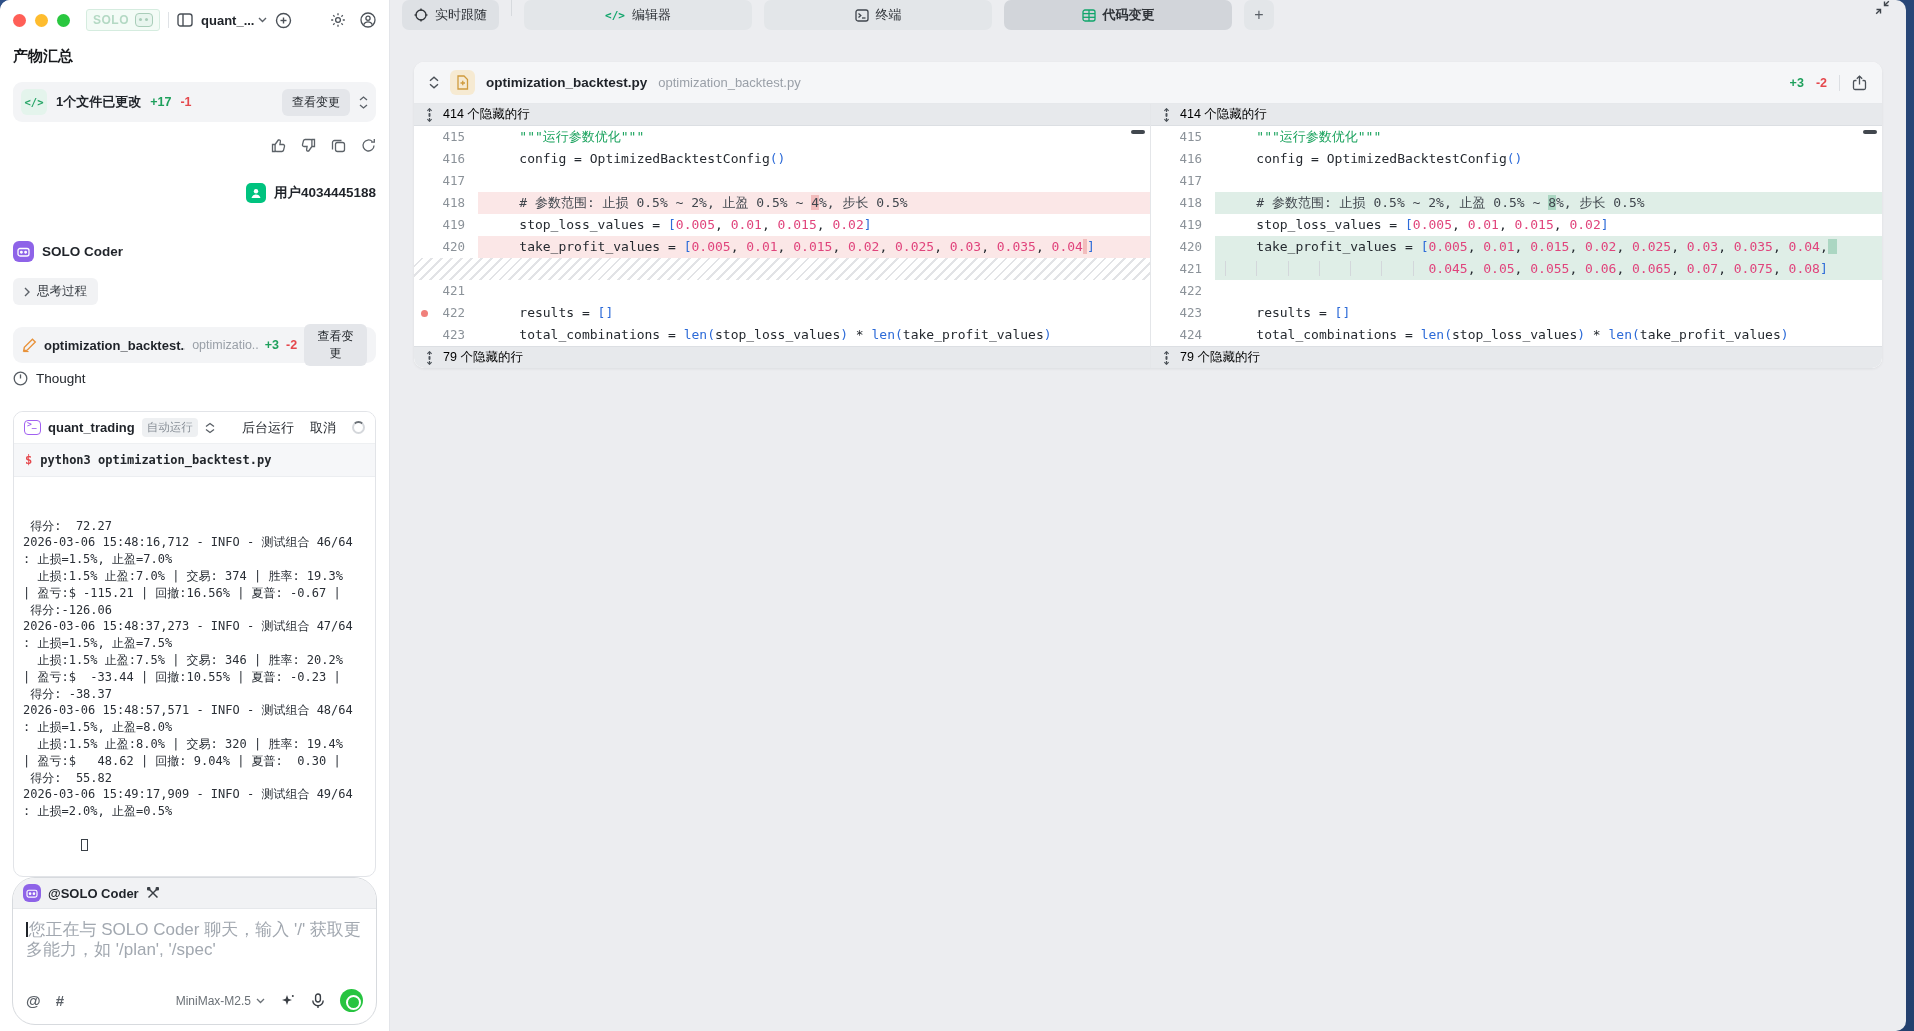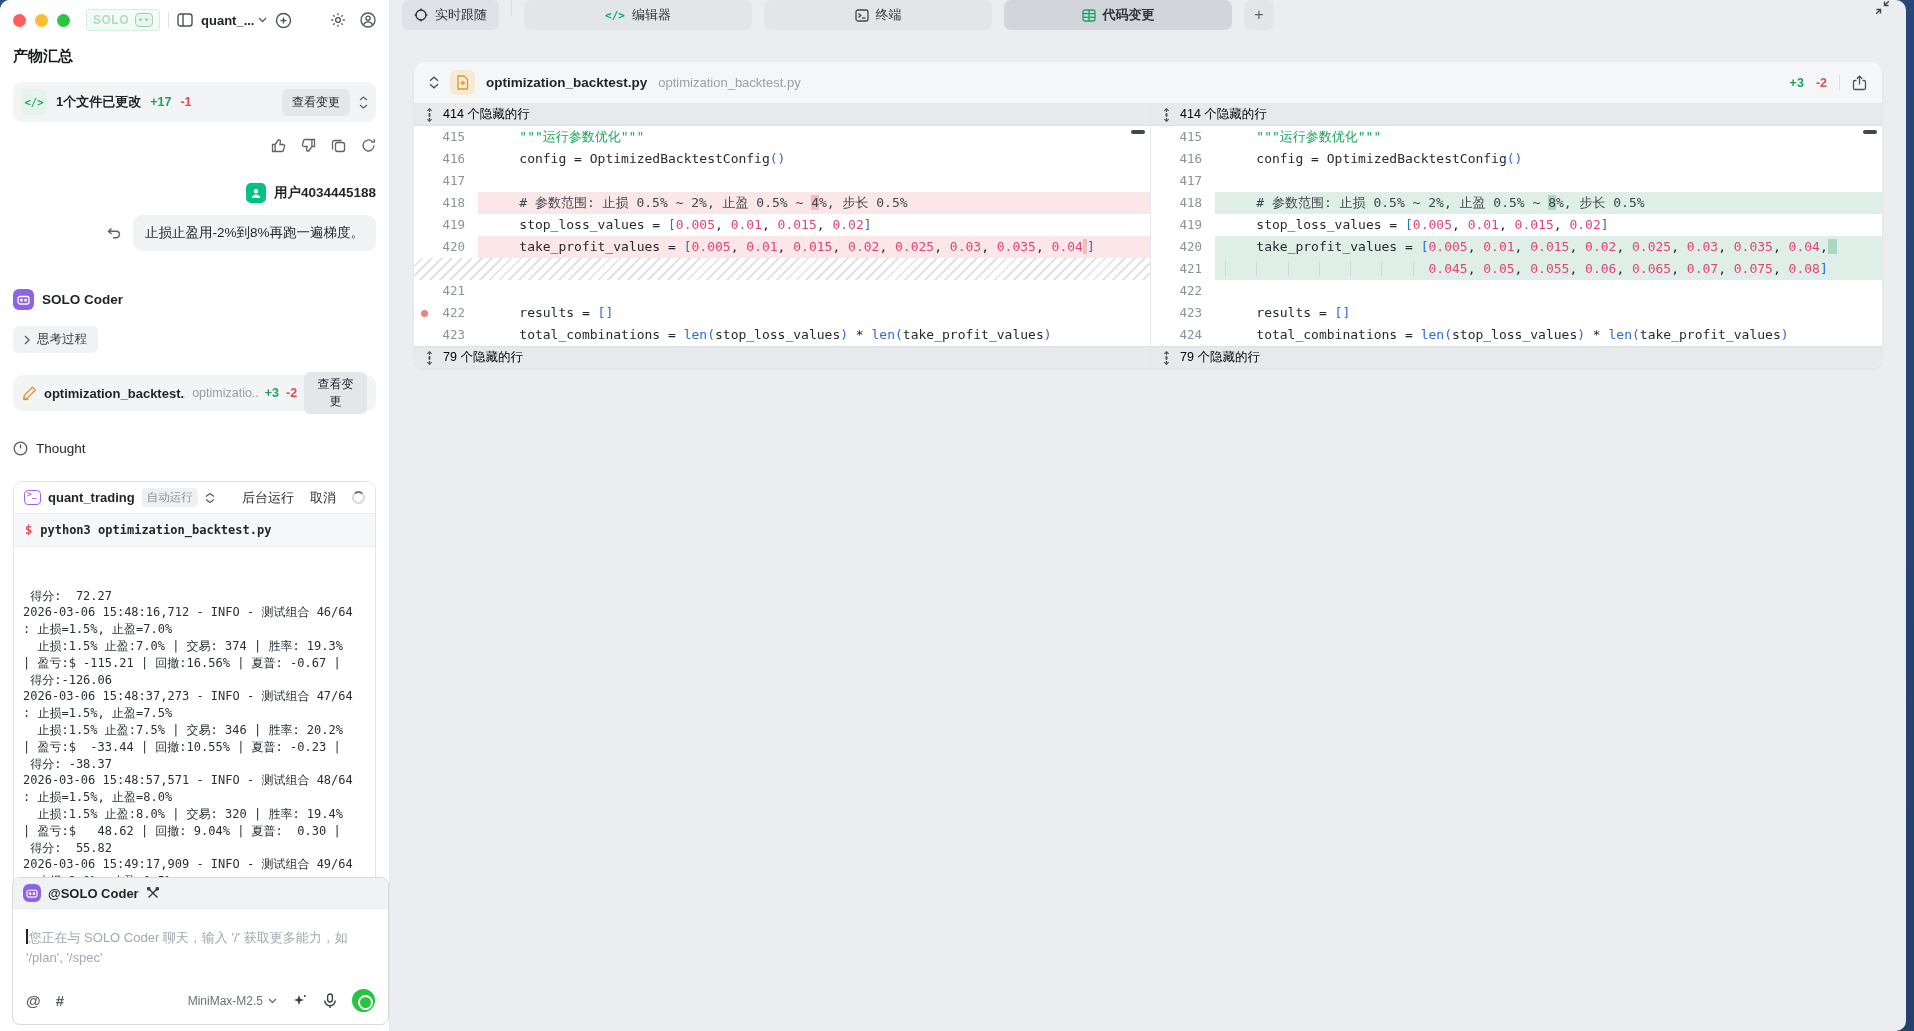--- a/index.html
+++ b/index.html
@@ -32,37 +32,37 @@
 .avatar{width:20px;height:20px;border-radius:5px;background:#00c37f;display:flex;align-items:center;justify-content:center}
 .msg-row{margin-top:12px;display:flex;justify-content:flex-end;align-items:center;gap:12px}
 .bubble{background:#f1f2f4;border-radius:9px;padding:9px 12px;font-size:13.5px;color:#1f2329}
 .agent-row{margin-top:38px;display:flex;align-items:center;gap:8px;font-size:13.5px;font-weight:700}
 .robot{width:21px;height:21px;border-radius:6px;background:#8e63e8;display:flex;align-items:center;justify-content:center}
 .think-pill{margin-top:16px;display:inline-flex;align-items:center;gap:7px;background:#f1f2f4;border:none;border-radius:6px;padding:5px 11px;font-size:12.5px;color:#3a3f45;cursor:pointer;font-family:inherit}
 .file-card{margin-top:22px;background:#f3f4f6;border-radius:9px;height:36px;display:flex;align-items:center;gap:7px;padding:0 9px}
 .file-card .fname{font-size:13px;font-weight:700;white-space:nowrap;overflow:hidden;max-width:142px}
 .file-card .fpath{font-size:12.5px;color:#9aa0a8;white-space:nowrap;overflow:hidden;max-width:80px}
 .file-card .btn-view{padding:4px 9px}
-.thought-row{margin-top:30px;display:flex;align-items:center;gap:8px;font-size:13.5px;color:#23272d}
+.thought-row{margin-top:8px;display:flex;align-items:center;gap:8px;font-size:13.5px;color:#23272d}
 .term-card{margin-top:25px;border:1px solid #e2e4e8;border-radius:10px;overflow:hidden;background:#fff}
 .term-head{height:32px;display:flex;align-items:center;gap:7px;padding:0 10px;background:#fff;border-bottom:1px solid #eef0f2}
 .term-icon{width:17px;height:15px;border:1.6px solid #a161f0;border-radius:4px;position:relative}
 .term-icon:before{content:">_";position:absolute;left:2px;top:-1px;font-size:8px;font-weight:700;color:#a161f0;font-family:"DejaVu Sans Mono",monospace}
 .term-name{font-size:13px;font-weight:600}
 .badge{background:#eef0f2;color:#878e96;font-size:11.5px;border-radius:4px;padding:2px 5px}
 .term-actions{margin-left:auto;display:flex;align-items:center;gap:16px;font-size:13px;color:#1f2329}
 .spinner{width:13px;height:13px;border-radius:50%;border:2px solid #d4d7db;border-top-color:#6b7177}
 .term-cmd{display:flex;gap:8px;background:#f6f7f9;border-bottom:1px solid #eceef1;padding:9px 11px;font-family:"DejaVu Sans Mono",monospace;font-size:12px;font-weight:700;color:#23272c}
 .term-cmd .dollar{color:#e5484d}
 .term-out{padding:7px 9px 6px;font-family:"DejaVu Sans Mono",monospace;font-size:12px;line-height:16.8px;color:#2a2f36;white-space:pre;overflow:hidden}
 .t-cursor{display:inline-block;width:7px;height:12px;border:1px solid #3a4047;vertical-align:-2px}
 .status-line{margin-top:9px;font-size:13.5px;color:#17191c;padding-left:3px}
-.input-card{position:absolute;left:12px;right:0;bottom:6px;background:#fff;border:1.5px solid #d7dade;border-radius:8px;overflow:hidden}
+.input-card{position:absolute;left:12px;right:12px;bottom:6px;background:#fff;border:1.5px solid #d7dade;border-radius:23px;overflow:hidden}
 .input-head{height:31px;background:#f1f2f4;border-bottom:1px solid #e6e8eb;display:flex;align-items:center;gap:7px;padding:0 10px;font-size:13px;font-weight:700}
-.input-body{padding:19px 13px;height:72px;font-size:13px;color:#a2a8b0;line-height:20px}
+.input-body{padding:11px 13px;height:72px;font-size:17px;color:#a2a8b0;line-height:20px}
 .caret{display:inline-block;width:1.5px;height:15px;background:#1f2329;vertical-align:-2px;margin-right:1px}
 .input-tools{display:flex;align-items:center;gap:15px;padding:8px 13px 12px;color:#5b6168}
 .at-ic,.hash-ic{font-size:15px;font-weight:600;cursor:pointer}
 .model-sel{margin-left:auto;display:flex;align-items:center;gap:5px;font-size:12px;color:#6b7177;cursor:pointer}
 .rec-btn{width:23px;height:23px;border-radius:50%;background:#27c440;position:relative;cursor:pointer}
 .rec-btn:before{content:"";position:absolute;left:6px;top:6px;width:11px;height:11px;border-radius:50%;border:2px solid #fff}
 
 
 .main{flex:1;position:relative}
 .tabbar{height:41px;display:flex;align-items:flex-start;gap:12px;padding:0 16px 0 12px}
@@ -200,29 +200,20 @@
     <div class="user-row">
       <span class="avatar">
         <svg width="12" height="12" viewBox="0 0 12 12" fill="#fff">
             <circle cx="6" cy="4.2" r="2.2"></circle>
             <path d="M1.5 11c.7-2.4 2.4-3.5 4.5-3.5s3.8 1.1 4.5 3.5z"></path>
           </svg>
       </span>
       <span>用户4034445188</span>
     </div>
 
-    <div class="msg-row">
-      <span class="icon-btn">
-        <svg width="14" height="12" viewBox="0 0 14 12" fill="none" stroke="#5c6268" stroke-width="1.4">
-            <path d="M4.5 1.5 1.5 4.2l3 2.7"></path>
-            <path d="M1.8 4.2h7.4a3.3 3.3 0 0 1 0 6.6H6"></path>
-          </svg>
-      </span>
-      <span class="bubble">止损止盈用-2%到8%再跑一遍梯度。</span>
-    </div>
 
     <div class="agent-row">
       <span class="robot">
         <svg width="13" height="11" viewBox="0 0 13 11" fill="none" stroke="#fff" stroke-width="1.3">
             <rect x="1" y="2.5" width="11" height="7.5" rx="2"></rect>
             <circle cx="4.4" cy="6.2" r="0.8" fill="#fff"></circle>
             <circle cx="8.6" cy="6.2" r="0.8" fill="#fff"></circle>
           </svg>
       </span>
       <span>SOLO Coder</span>

